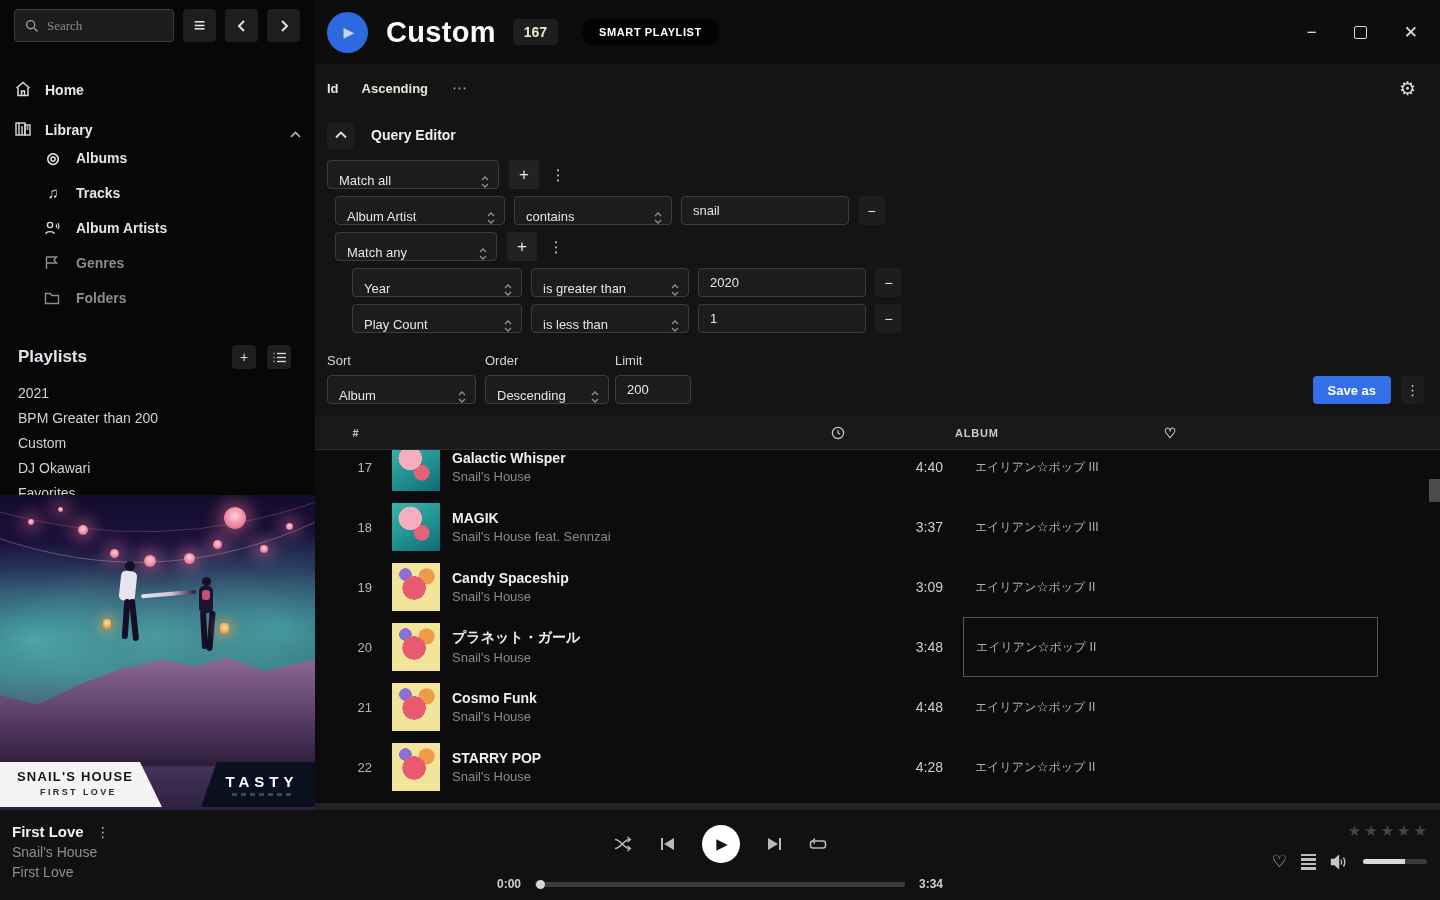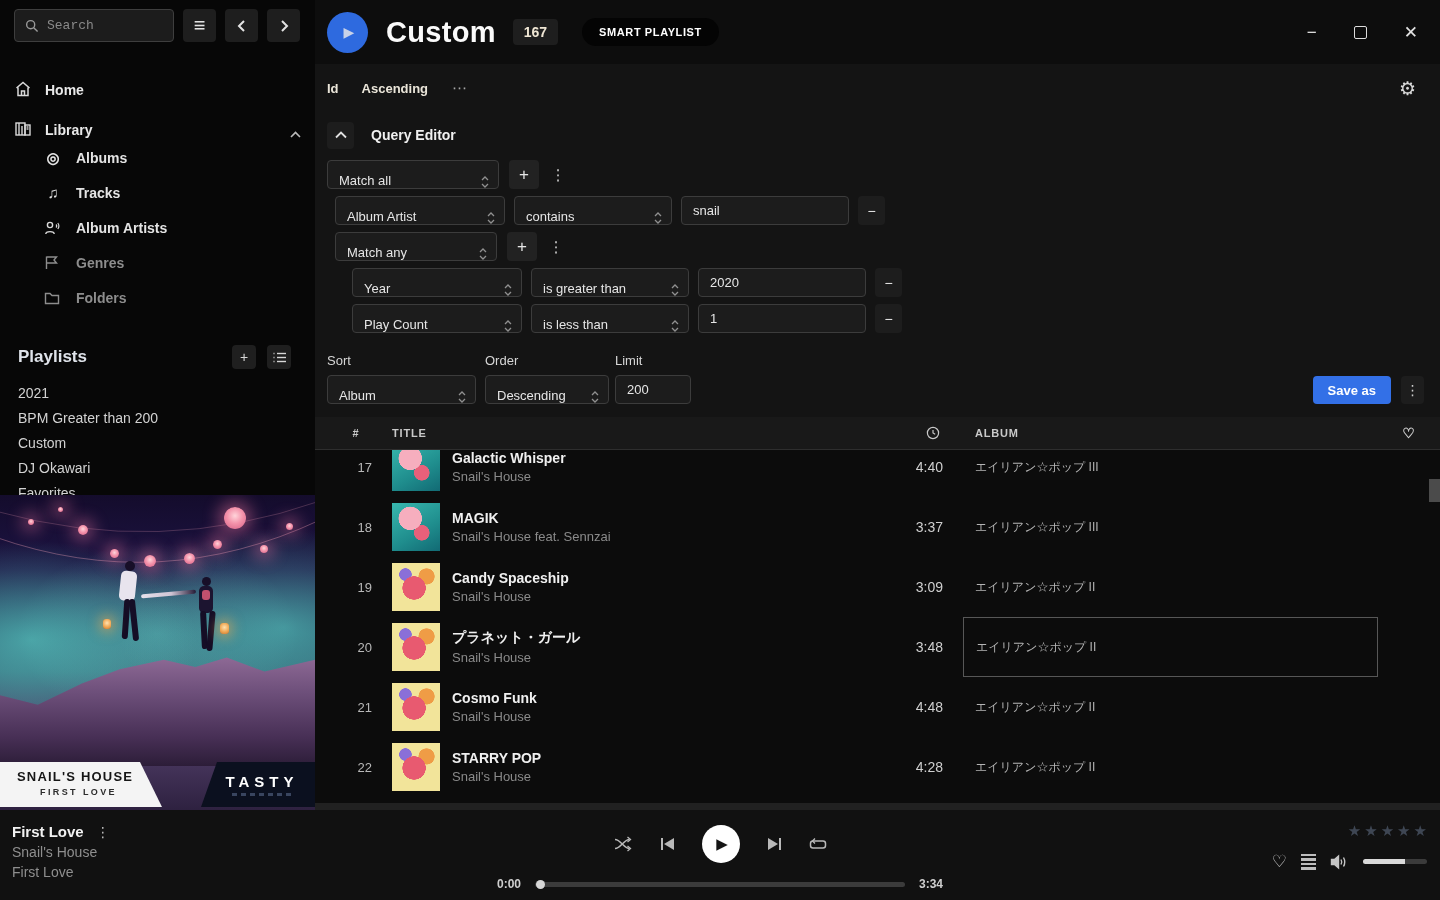--- a/index.html
+++ b/index.html
@@ -4,21 +4,21 @@
 <style>
   * { margin:0; padding:0; box-sizing:border-box; }
   html,body { background:#000; }
   body { font-family:"Liberation Sans", sans-serif; }
   .app { position:relative; width:1440px; height:900px; overflow:hidden; background:#141414; }
 
   
   .sidebar { position:absolute; left:0; top:0; width:315px; height:810px; background:#070707; z-index:3; }
   .search-row { display:flex; gap:9px; margin:9px 15px 0 14px; }
   .search-box { flex:1; height:33px; background:#1c1c1c; border:1px solid #3e3e3e; border-radius:4px; display:flex; align-items:center; padding:0 10px; gap:8px; }
-  .search-box input { background:transparent; border:0; outline:0; color:#cfcfcf; font-size:13px; width:100%; font-family:Liberation Mono, monospace; }
+  .search-box input { background:transparent; border:0; outline:0; color:#cfcfcf; font-size:13px; width:100%; font-family:Liberation Serif, serif; }
   .search-box input::placeholder { color:#8a8a8a; }
   .sq-btn { width:33px; height:33px; flex:none; background:#1e1e1e; border-radius:4px; display:flex; align-items:center; justify-content:center; color:#e3e3e3; cursor:pointer; }
   .nav-item { display:flex; align-items:flex-end; gap:13px; margin:0 14px; height:40px; color:#e9e9e9; font-weight:700; font-size:14px; }
   .nav-item.first { margin-top:16px; }
   .nav-item .spacer { flex:1; }
   .lib-list { margin:2px 0 0 0; }
   .lib-item { display:flex; align-items:center; gap:14px; height:35px; padding-left:44px; font-size:14px; font-weight:700; color:#e4e4e4; }
   .lib-item.dim { color:#8d8d8d; }
   .lib-item .glyph { width:18px; text-align:center; font-size:15px; }
   .pl-head { display:flex; align-items:center; margin:30px 24px 0 18px; }
@@ -460,21 +460,20 @@
           <input class="inp w-limit" value="200" style="">
         </div>
         <button class="save-btn">Save as</button>
         <div class="save-kebab">⋮</div>
       </div>
     </div>
 
     <div class="tracklist">
       <div class="tgrid tl-header">
         <div class="th th-num">#</div>
-        <div class="th th-title">TITLE</div>
         <div class="th th-time">
           <svg width="14" height="14" viewBox="0 0 14 14" fill="none" stroke="#c9c9c9" stroke-width="1.2">
               <circle cx="7" cy="7" r="5.6"></circle>
               <polyline points="7,4 7,7 9.2,8.2"></polyline>
             </svg>
         </div>
         <div></div>
         <div class="th th-album">ALBUM</div>
         <div class="th th-heart"><span>♡</span></div>
       </div>

